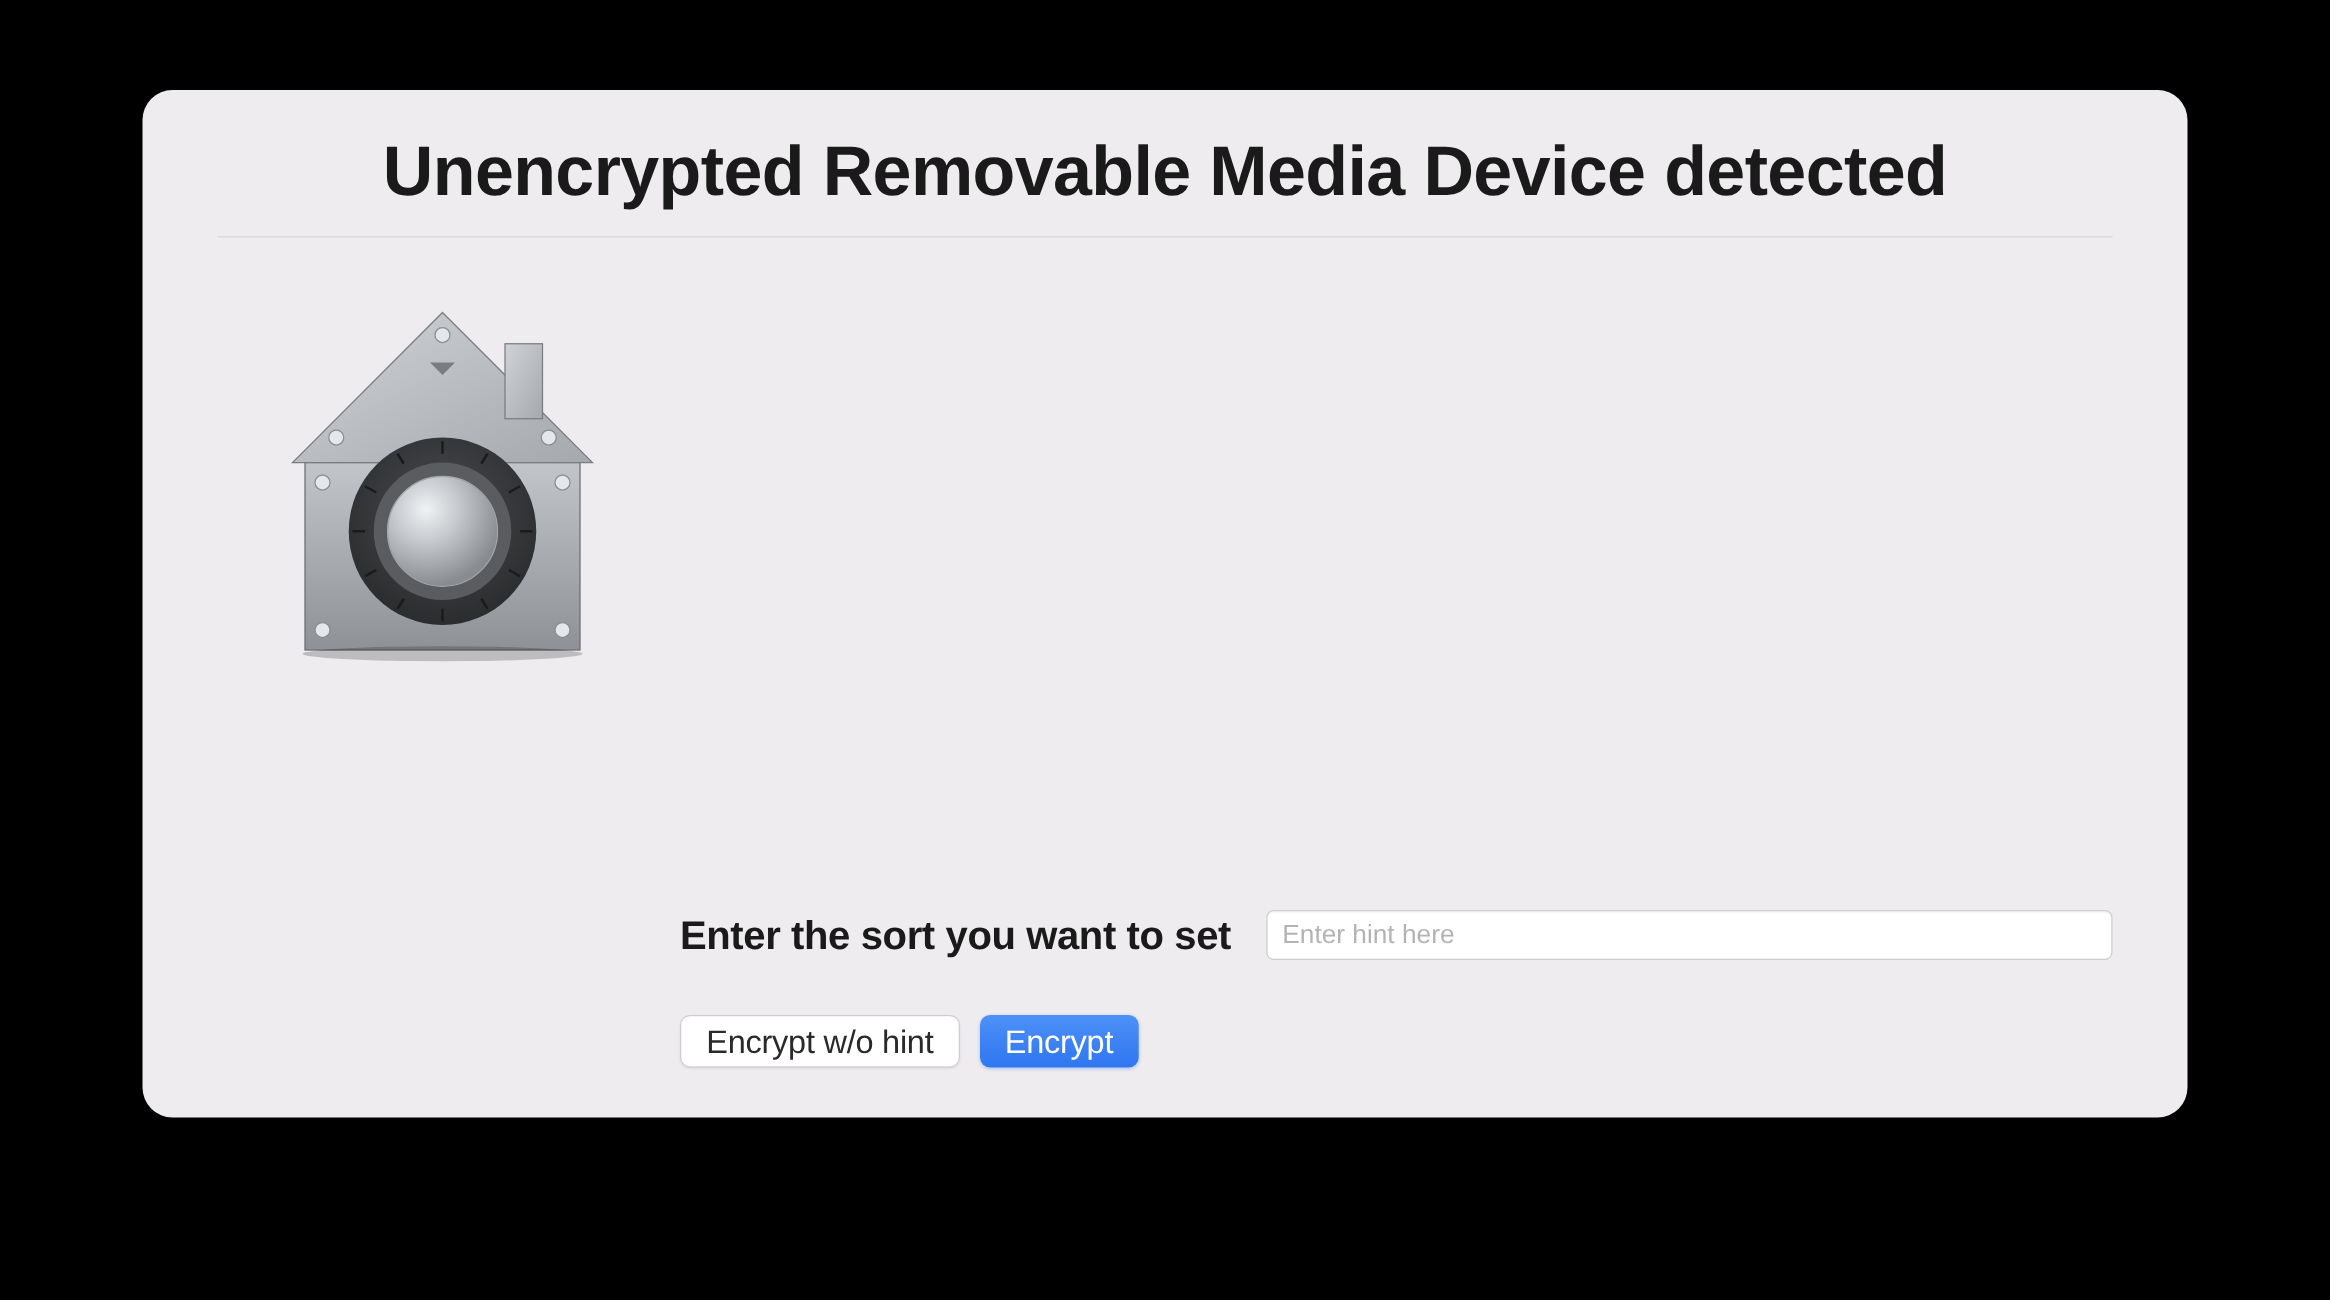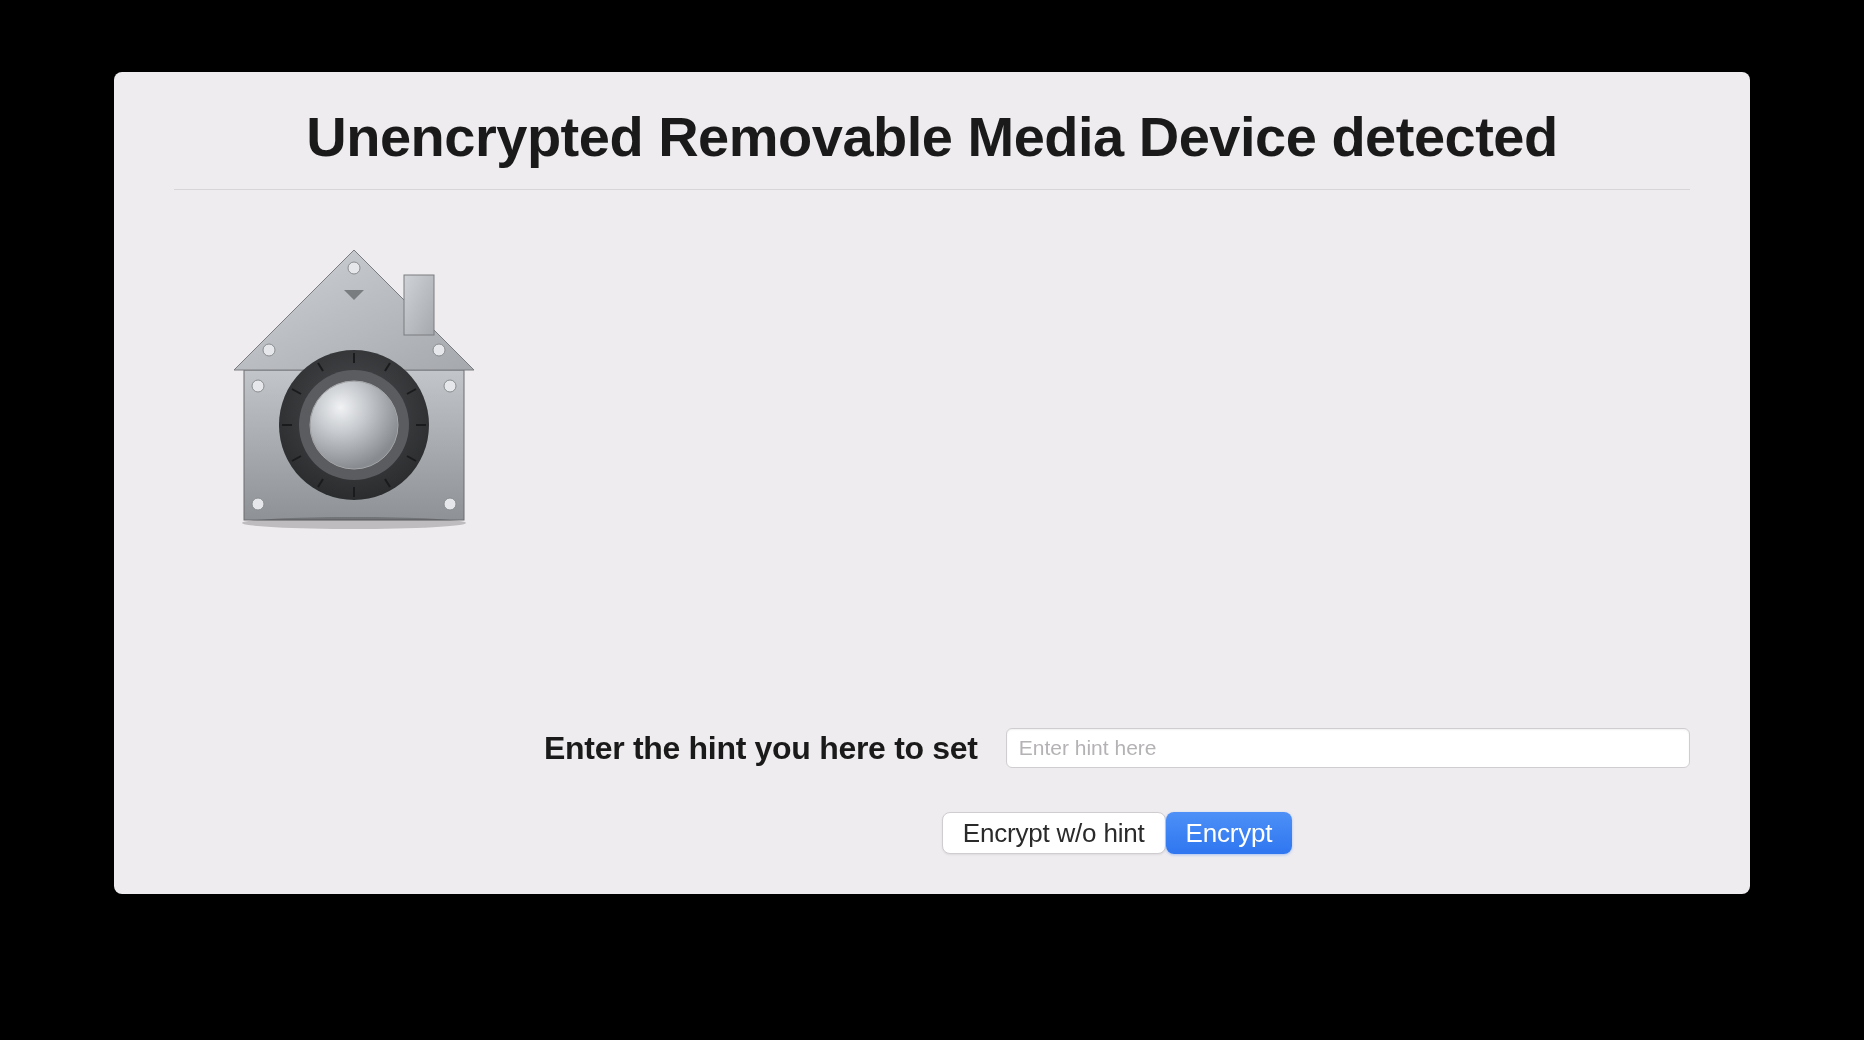--- a/index.html
+++ b/index.html
@@ -16,21 +16,21 @@
       display: flex;
       justify-content: center;
       align-items: flex-start;
       padding-top: 72px;
     }
 
     .dialog {
       width: 1636px;
       height: 822px;
       background: #efecef;
-      border-radius: 8px;
+      border-radius: 24px;
       box-shadow: 0 10px 40px rgba(0,0,0,0.5);
       padding: 32px 60px 40px 60px;
       display: flex;
       flex-direction: column;
     }
 
     .dialog-title {
       font-size: 56px;
       font-weight: 700;
       color: #1a1a1a;
@@ -100,22 +100,22 @@
       outline: none;
       box-shadow: inset 0 1px 2px rgba(0,0,0,0.06);
     }
 
     .hint-input::placeholder {
       color: #b5b2b5;
     }
 
     .button-row {
       display: flex;
-      justify-content: center;
-      gap: 0;
+      justify-content: flex-start;
+      gap: 16px;
     }
 
     .btn {
       height: 42px;
       border-radius: 8px;
       font-size: 26px;
       font-weight: 400;
       padding: 0 20px;
       cursor: pointer;
       border: none;
@@ -222,21 +222,21 @@
           <ellipse cx="140" cy="283" rx="112" ry="6" fill="#000" opacity="0.2"></ellipse>
         </svg>
       </span>
     </div>
 
     <div class="text-column">
 
       <div class="spacer"></div>
 
       <div class="input-row">
-        <label class="input-label">Enter the hint you here to set</label>
+        <label class="input-label">Enter the sort you want to set</label>
         <input type="text" class="hint-input" placeholder="Enter hint here" style="">
       </div>
 
       <div class="button-row">
         <button class="btn btn-secondary">Encrypt w/o hint</button>
         <button class="btn btn-primary">Encrypt</button>
       </div>
     </div>
 
   </div>

